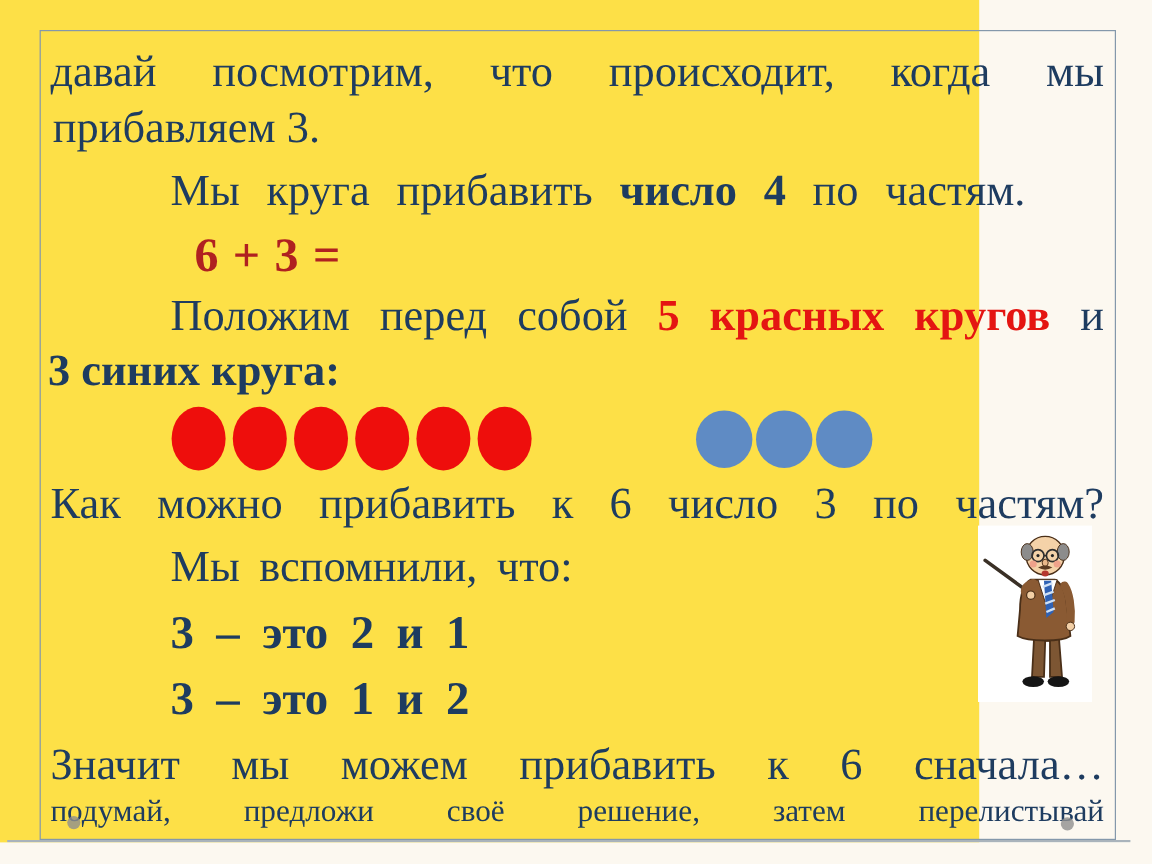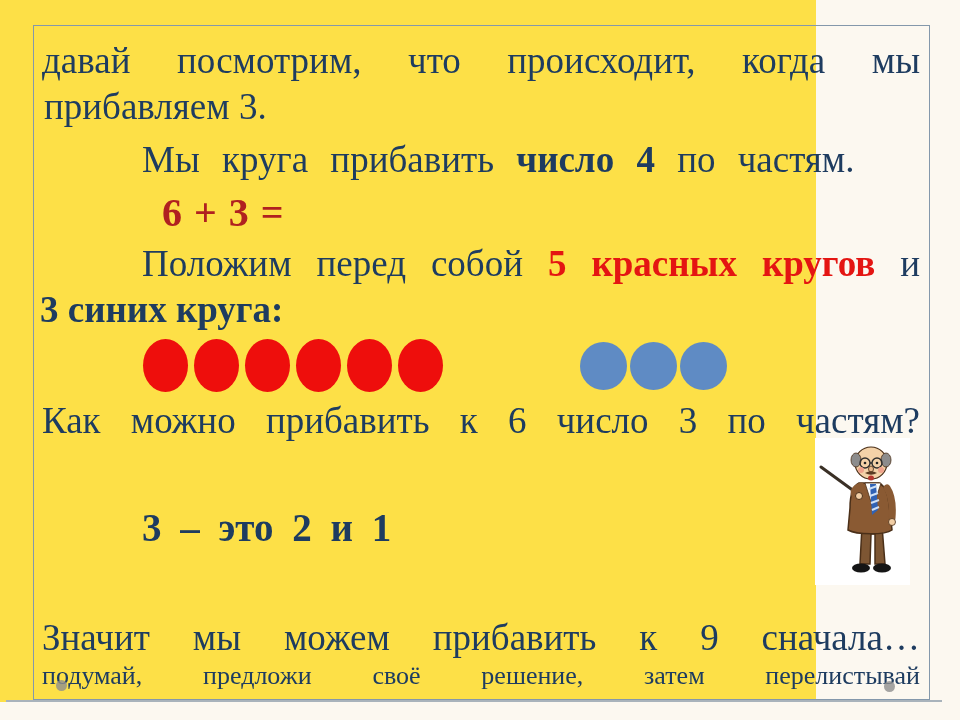--- a/index.html
+++ b/index.html
@@ -113,25 +113,27 @@
       </div>
     <div class="blue-group" id="blue-group">
         <div class="circle blue" style="background: rgb(95, 139, 196);"></div>
         <div class="circle blue" style="background: rgb(95, 139, 196);"></div>
         <div class="circle blue" style="background: rgb(95, 139, 196);"></div>
       </div>
   </div>
 
   <div class="line justify" id="question">Как можно прибавить к 6 число 3 по частям?</div>
 
+  <div class="line indent" id="recall">Мы вспомнили, что:</div>
 
   <div class="line indent b" id="fact-1">3 – это 2 и 1</div>
 
+  <div class="line indent b" id="fact-2">3 – это 1 и 2</div>
 
-  <div class="line justify" id="conclusion">Значит мы можем прибавить к 9 сначала…</div>
+  <div class="line justify" id="conclusion">Значит мы можем прибавить к 6 сначала…</div>
 
   <div class="line justify" id="hint">подумай, предложи своё решение, затем перелистывай</div>
 
   <div class="teacher-box">
     <svg viewBox="0 0 95 147">
 
       <line x1="6" y1="29" x2="43" y2="56" stroke="#3a3026" stroke-width="3" stroke-linecap="round"></line>
 
       <path d="M47 88 L45 126 L55 126 L56 96 L60 96 L60 126 L70 126 L67 88 Z" fill="#7d5633" stroke="#4a2f18" stroke-width="1.5"></path>
 

